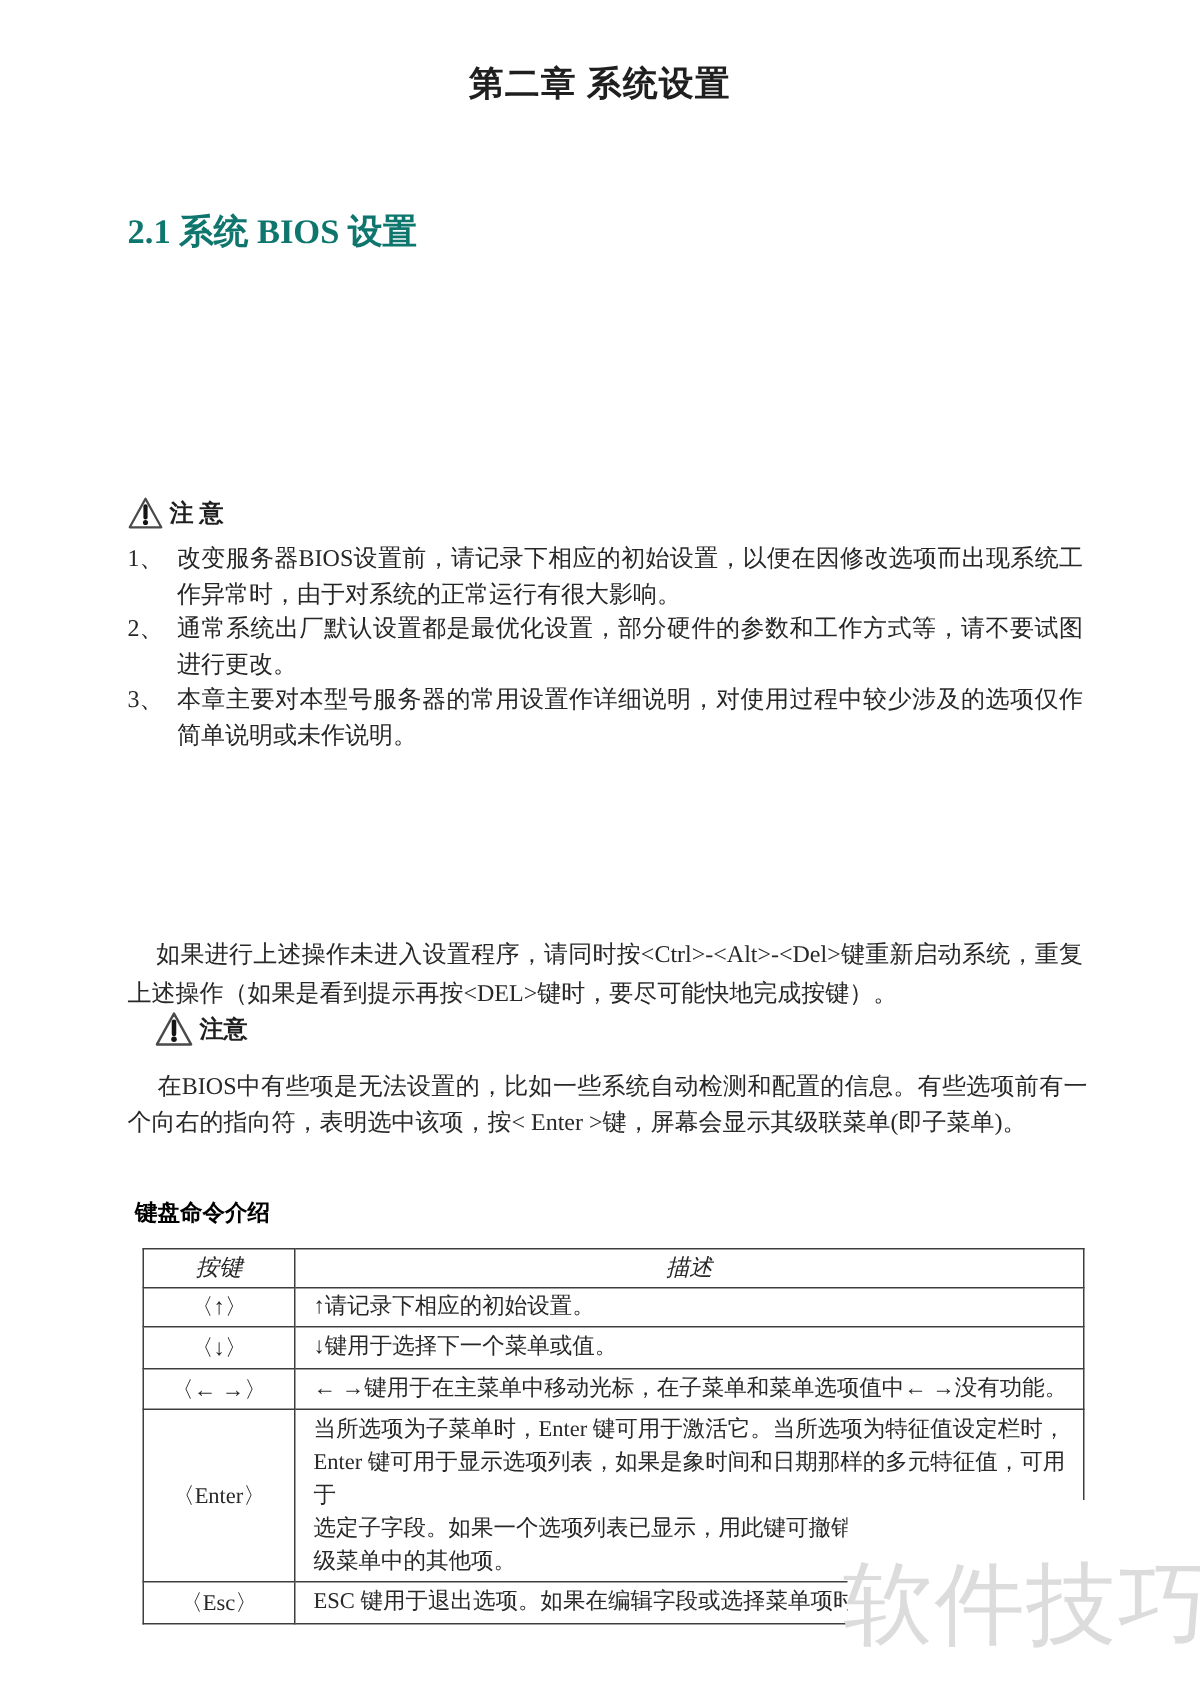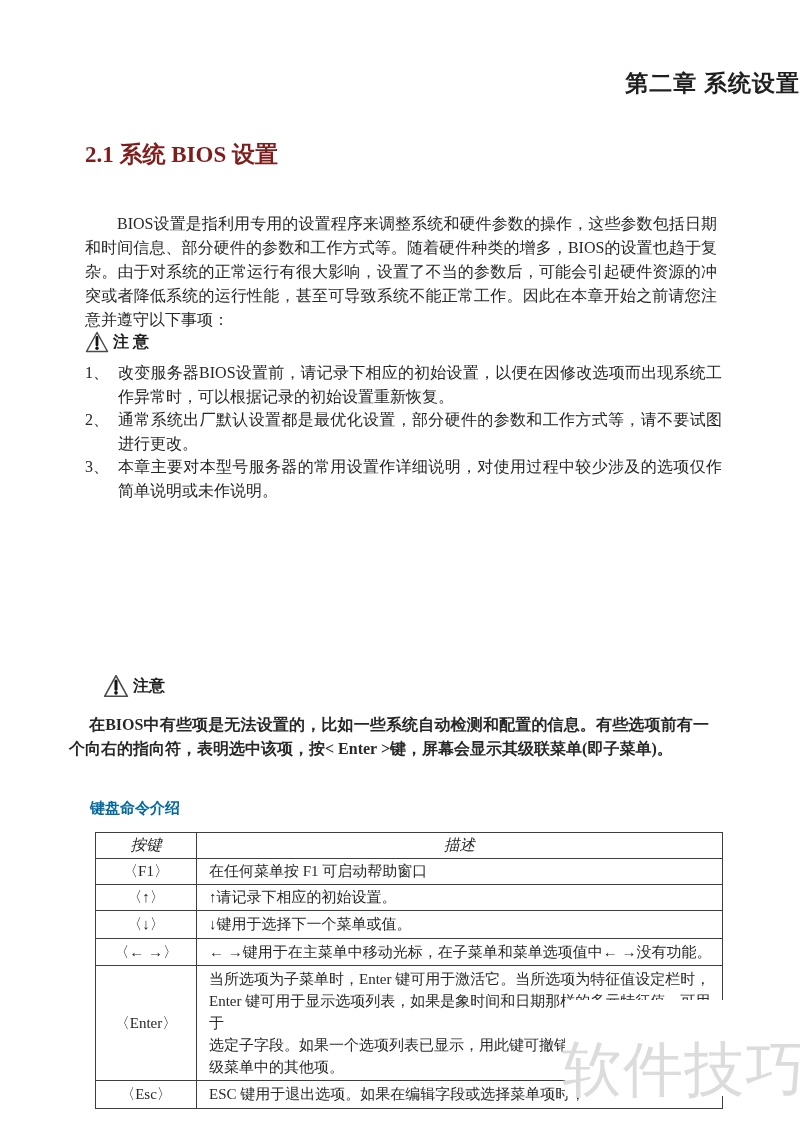--- a/index.html
+++ b/index.html
@@ -6,52 +6,52 @@
   .page{
     position:relative;
     width:800px;height:1131px;
     background:#ffffff;
     overflow:hidden;
     font-family:"Liberation Serif","DejaVu Serif",serif;
     color:#262626;
   }
   .abs{position:absolute;}
   .chapter-title{
-    left:0;top:68px;width:800px;
-    text-align:right;
+    left:0;top:40px;width:800px;
+    text-align:center;
     font-size:23px;font-weight:700;
     letter-spacing:1px;
     color:#1f1f1f;
   }
   .section-title{
     left:85px;top:139px;
     font-size:23px;font-weight:700;
-    color:#7f1d1d;
+    color:#0f766e;
   }
   .body-text{
     font-size:16px;
     text-align:justify;
     color:#282828;
   }
   .intro{left:85px;top:196px;width:632px;line-height:24px;text-indent:2em;}
   .note-header{display:flex;align-items:center;gap:4px;text-align:center;}
   .note1{left:85px;top:331px;}
   .note2{left:103px;top:674px;}
   .note-label{font-size:16px;font-weight:700;color:#1f1f1f;}
   .warn-svg{display:block;}
   .notice-list{left:85px;top:361px;width:637px;}
   .notice-item{display:flex;line-height:23.5px;font-size:16px;text-align:justify;}
   .notice-num{flex:0 0 33px;}
   .notice-txt{flex:1;}
   .boot-para{left:85px;top:531px;width:633px;line-height:25.5px;text-indent:3.7em;}
   .retry-para{left:85px;top:608px;width:637px;line-height:25.5px;text-indent:1.2em;}
-  .bios-note-para{left:69px;top:697px;width:640px;line-height:24px;text-indent:1.25em;font-weight:bold;}
+  .bios-note-para{left:85px;top:697px;width:640px;line-height:24px;text-indent:1.25em;}
   .kb-heading{
     left:90px;top:799px;
-    font-size:15px;font-weight:700;color:#0369a1;
+    font-size:15px;font-weight:700;color:#000000;
   }
   .kb-table{
     left:95px;top:832px;width:628px;
     border-collapse:collapse;
     table-layout:fixed;
     font-size:15px;
     color:#282828;
   }
   .kb-table th,.kb-table td{
     border:1px solid #3e3e3e;
@@ -85,49 +85,49 @@
 </style>
 </head>
 <body>
 
 <div class="page">
 
   <div class="abs chapter-title">第二章 系统设置</div>
 
   <div class="abs section-title">2.1 系统 BIOS 设置</div>
 
-  <p class="abs body-text intro">BIOS设置是指利用专用的设置程序来调整系统和硬件参数的操作，这些参数包括日期和时间信息、部分硬件的参数和工作方式等。随着硬件种类的增多，BIOS的设置也趋于复杂。由于对系统的正常运行有很大影响，设置了不当的参数后，可能会引起硬件资源的冲突或者降低系统的运行性能，甚至可导致系统不能正常工作。因此在本章开始之前请您注意并遵守以下事项：</p>
 
   <div class="abs note-header note1">
     <span>
       <svg class="warn-svg" width="24" height="22" viewBox="0 0 24 22">
         <path d="M12 1.5 L22.5 20.5 L1.5 20.5 Z" fill="none" stroke="#4a4a4a" stroke-width="1.5" stroke-linejoin="round"></path>
         <path d="M12 6.5 L12 14" stroke="#141414" stroke-width="2.8" stroke-linecap="round"></path>
         <circle cx="12" cy="17.3" r="1.7" fill="#141414"></circle>
       </svg>
     </span>
     <span class="note-label">注 意</span>
   </div>
 
   <div class="abs notice-list">
     <div class="notice-item">
       <span class="notice-num">1、</span>
-      <span class="notice-txt">改变服务器BIOS设置前，请记录下相应的初始设置，以便在因修改选项而出现系统工作异常时，可以根据记录的初始设置重新恢复。</span>
+      <span class="notice-txt">改变服务器BIOS设置前，请记录下相应的初始设置，以便在因修改选项而出现系统工作异常时，由于对系统的正常运行有很大影响。</span>
     </div>
     <div class="notice-item">
       <span class="notice-num">2、</span>
       <span class="notice-txt">通常系统出厂默认设置都是最优化设置，部分硬件的参数和工作方式等，请不要试图进行更改。</span>
     </div>
     <div class="notice-item">
       <span class="notice-num">3、</span>
       <span class="notice-txt">本章主要对本型号服务器的常用设置作详细说明，对使用过程中较少涉及的选项仅作简单说明或未作说明。</span>
     </div>
   </div>
 
 
+  <p class="abs body-text retry-para">如果进行上述操作未进入设置程序，请同时按&lt;Ctrl&gt;-&lt;Alt&gt;-&lt;Del&gt;键重新启动系统，重复上述操作（如果是看到提示再按&lt;DEL&gt;键时，要尽可能快地完成按键）。</p>
 
   <div class="abs note-header note2">
     <span>
       <svg class="warn-svg" width="26" height="24" viewBox="0 0 24 22">
         <path d="M12 1.5 L22.5 20.5 L1.5 20.5 Z" fill="none" stroke="#4a4a4a" stroke-width="1.5" stroke-linejoin="round"></path>
         <path d="M12 6.5 L12 14" stroke="#141414" stroke-width="2.8" stroke-linecap="round"></path>
         <circle cx="12" cy="17.3" r="1.7" fill="#141414"></circle>
       </svg>
     </span>
     <span class="note-label">注意</span>
@@ -139,24 +139,20 @@
 
   <table class="abs kb-table">
     <colgroup>
         <col class="col-key">
         <col>
       </colgroup>
     <tbody>
         <tr class="r-h">
       <th>按键</th>
       <th>描述</th>
-    </tr>
-    <tr class="r0">
-      <td class="key">〈F1〉</td>
-      <td class="desc">在任何菜单按 F1 可启动帮助窗口</td>
     </tr>
     <tr class="r1">
       <td class="key">〈↑〉</td>
       <td class="desc">↑请记录下相应的初始设置。</td>
     </tr>
     <tr class="r2">
       <td class="key">〈↓〉</td>
       <td class="desc">↓键用于选择下一个菜单或值。</td>
     </tr>
     <tr class="r3">

